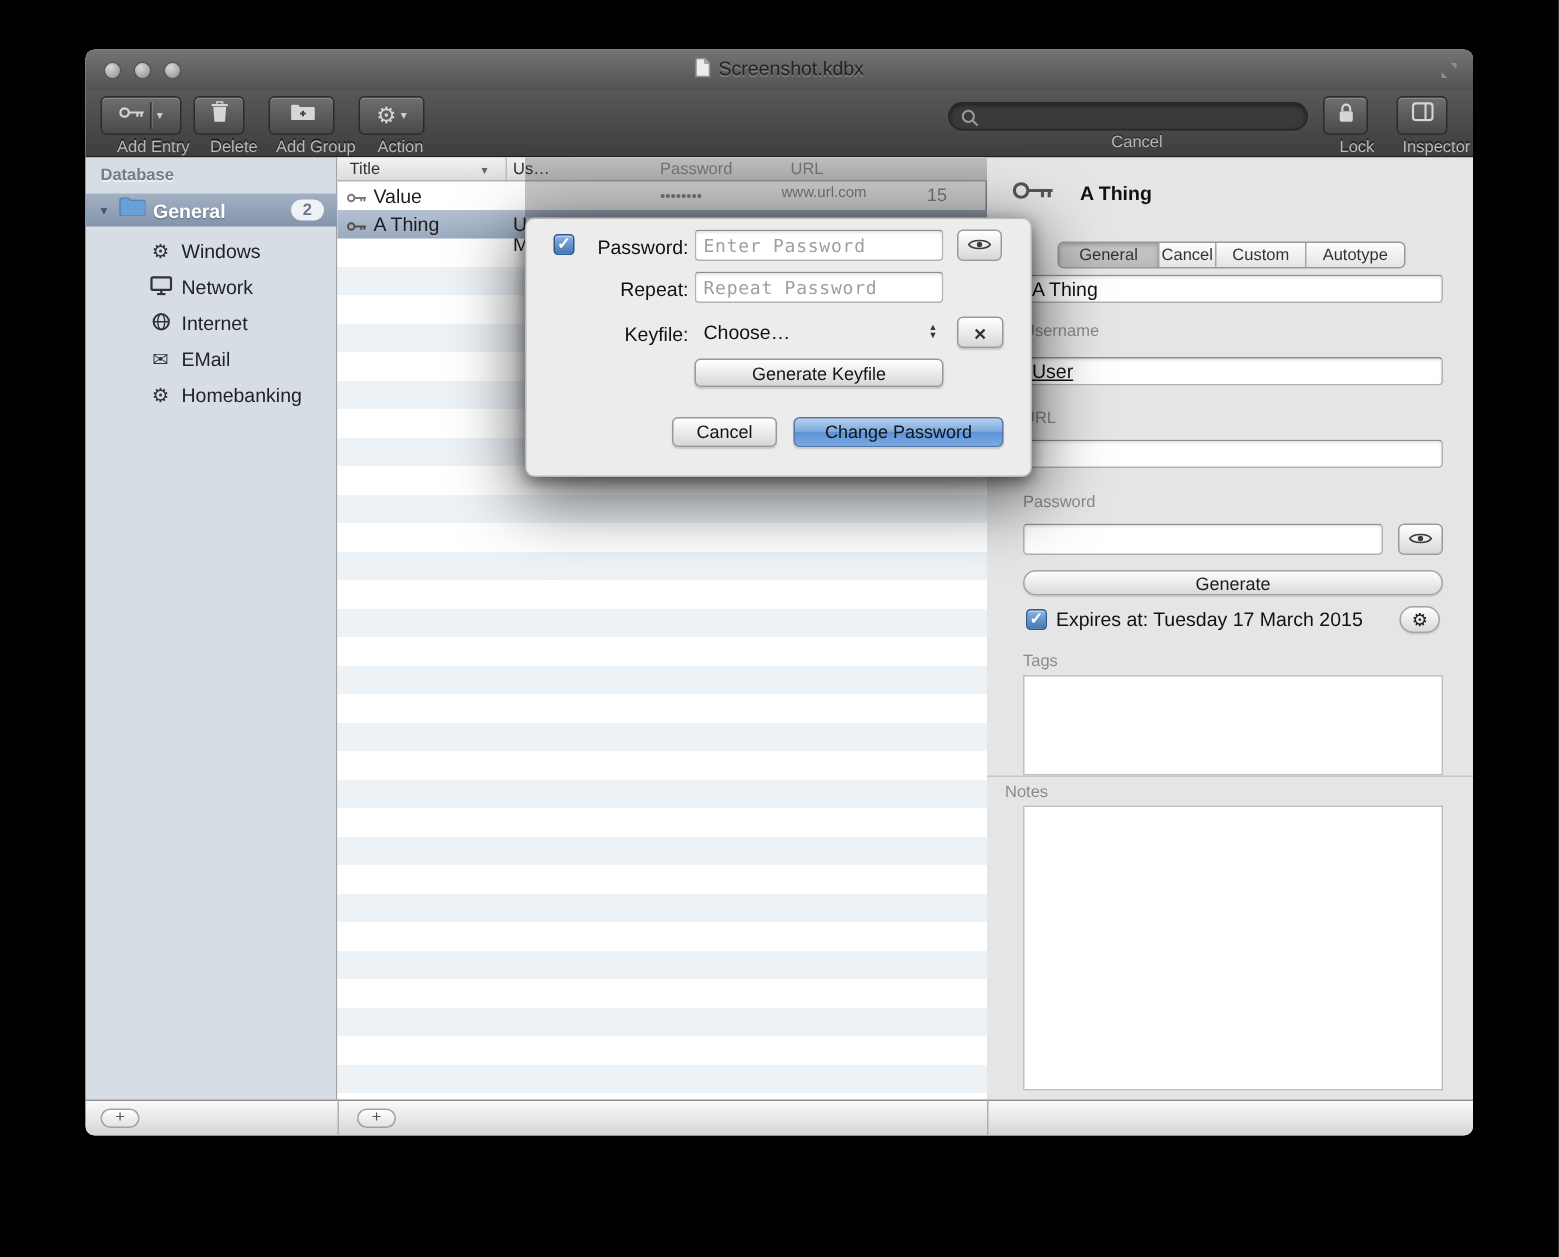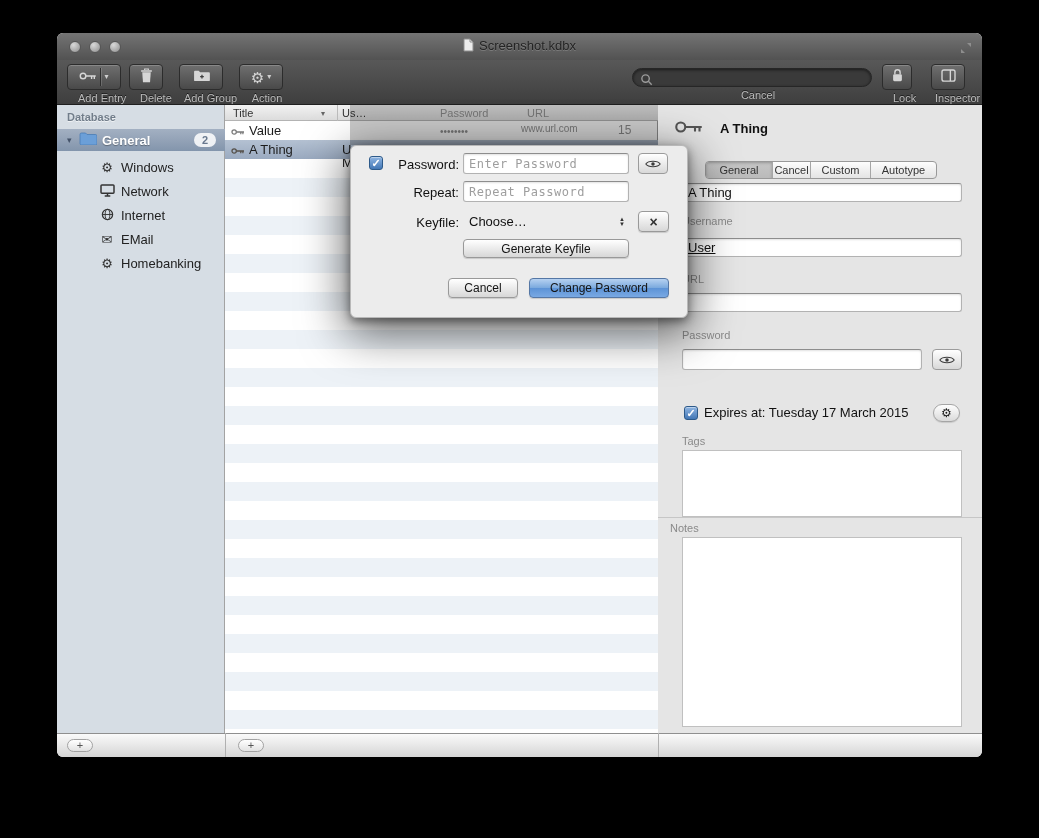--- a/index.html
+++ b/index.html
@@ -283,20 +283,21 @@
 
       <span class="ins-label" style="left:24px;top:224px;">Password</span>
       <input class="field ins-field" style="top: 244px; width: 240px; height: 21px;">
       <span class="eyebtn" style="left:274px;top:244px;">
         <span><svg width="16" height="10" viewBox="0 0 20 12">
               <path d="M1 6C4 1.5 16 1.5 19 6 16 10.5 4 10.5 1 6z" fill="none" stroke="currentColor" stroke-width="1.3"></path>
               <circle cx="10" cy="6" r="2.2" fill="currentColor"></circle>
             </svg></span>
       </span>
 
+      <div class="capsule-btn" style="left:24px;top:275px;width:280px;height:17px;line-height:16px;">Generate</div>
 
       <span class="checkbox" style="left:26px;top:301px;"><span>✓</span></span>
       <span class="expires-label" style="left:46px;top:300px;">Expires at: Tuesday 17 March 2015</span>
       <div class="capsule-btn" style="left:275px;top:299px;width:27px;height:18px;line-height:17px;"><span style="font-size:12px;">⚙</span></div>
 
       <span class="ins-label" style="left:24px;top:330px;">Tags</span>
       <textarea class="areabox" style="top: 345px; height: 67px;"></textarea>
 
       <div class="ins-divider" style="top:412px;"></div>
 

